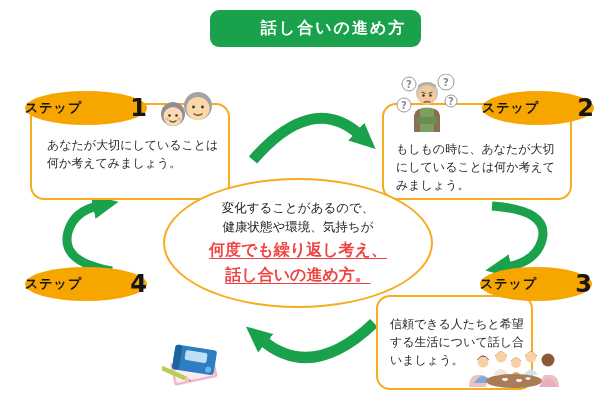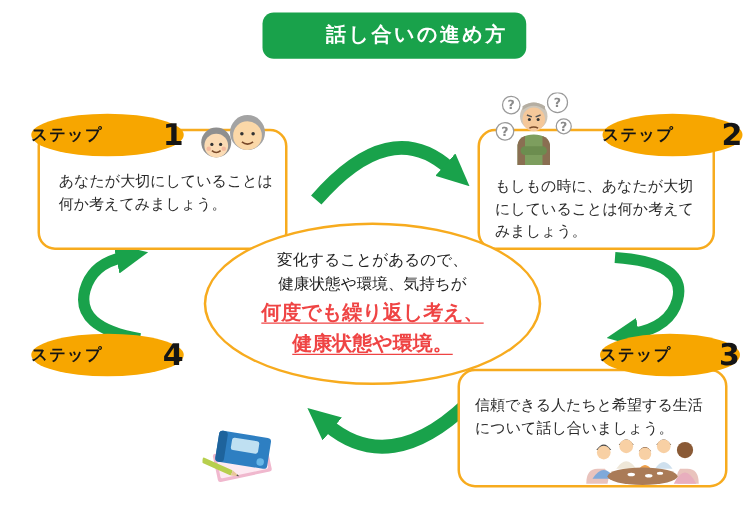--- a/index.html
+++ b/index.html
@@ -25,21 +25,21 @@
 
   .step-box{
     position:absolute;background:#fff;box-sizing:border-box;
     border:2px solid var(--border-orange);border-radius:14px;
   }
   .step-box .text{font-size:12px;line-height:1.5;color:var(--text-dark);}
   #box1{left:30px;top:103px;width:200px;height:97px;}
   #box1 .text{padding:31px 0 0 15px;}
   #box2{left:382px;top:103px;width:190px;height:97px;}
   #box2 .text{padding:35px 6px 0 12px;}
-  #box3{left:366px;top:295px;width:216px;height:95px;}
+  #box3{left:376px;top:295px;width:157px;height:95px;}
   #box3 .text{padding:18px 6px 0 12px;}
   #box4{left:30px;top:292px;width:200px;height:96px;}
   #box4 .text{padding:21px 10px 0 15px;}
 
   .step-badge{
     position:absolute;background:var(--badge-orange);border-radius:50%;
     display:flex;align-items:center;justify-content:space-between;gap:8px;color:#151515;
   }
   .step-badge .lbl{font-size:13px;font-weight:bold;letter-spacing:1px;}
   .step-badge .num{font-size:24px;font-weight:bold;line-height:1;}
@@ -192,16 +192,16 @@
       <rect x="-2" y="31" width="26" height="4.5" rx="1" fill="#b7cf4e"></rect>
       <path d="M24 31 L30.5 33.2 L24 35.5 Z" fill="#e8c79a"></path>
       <path d="M28.4 32.5 L30.5 33.2 L28.4 34 Z" fill="#555"></path>
     </g>
   </svg>
 
   <div class="center-ellipse">
     <div class="ce-line">変化することがあるので、</div>
     <div class="ce-line">健康状態や環境、気持ちが</div>
     <div class="ce-strong">何度でも繰り返し考え、</div>
-    <div class="ce-strong">健康状態や環境。</div>
+    <div class="ce-strong">話し合いの進め方。</div>
   </div>
 
 </div>
 
 </body></html>

